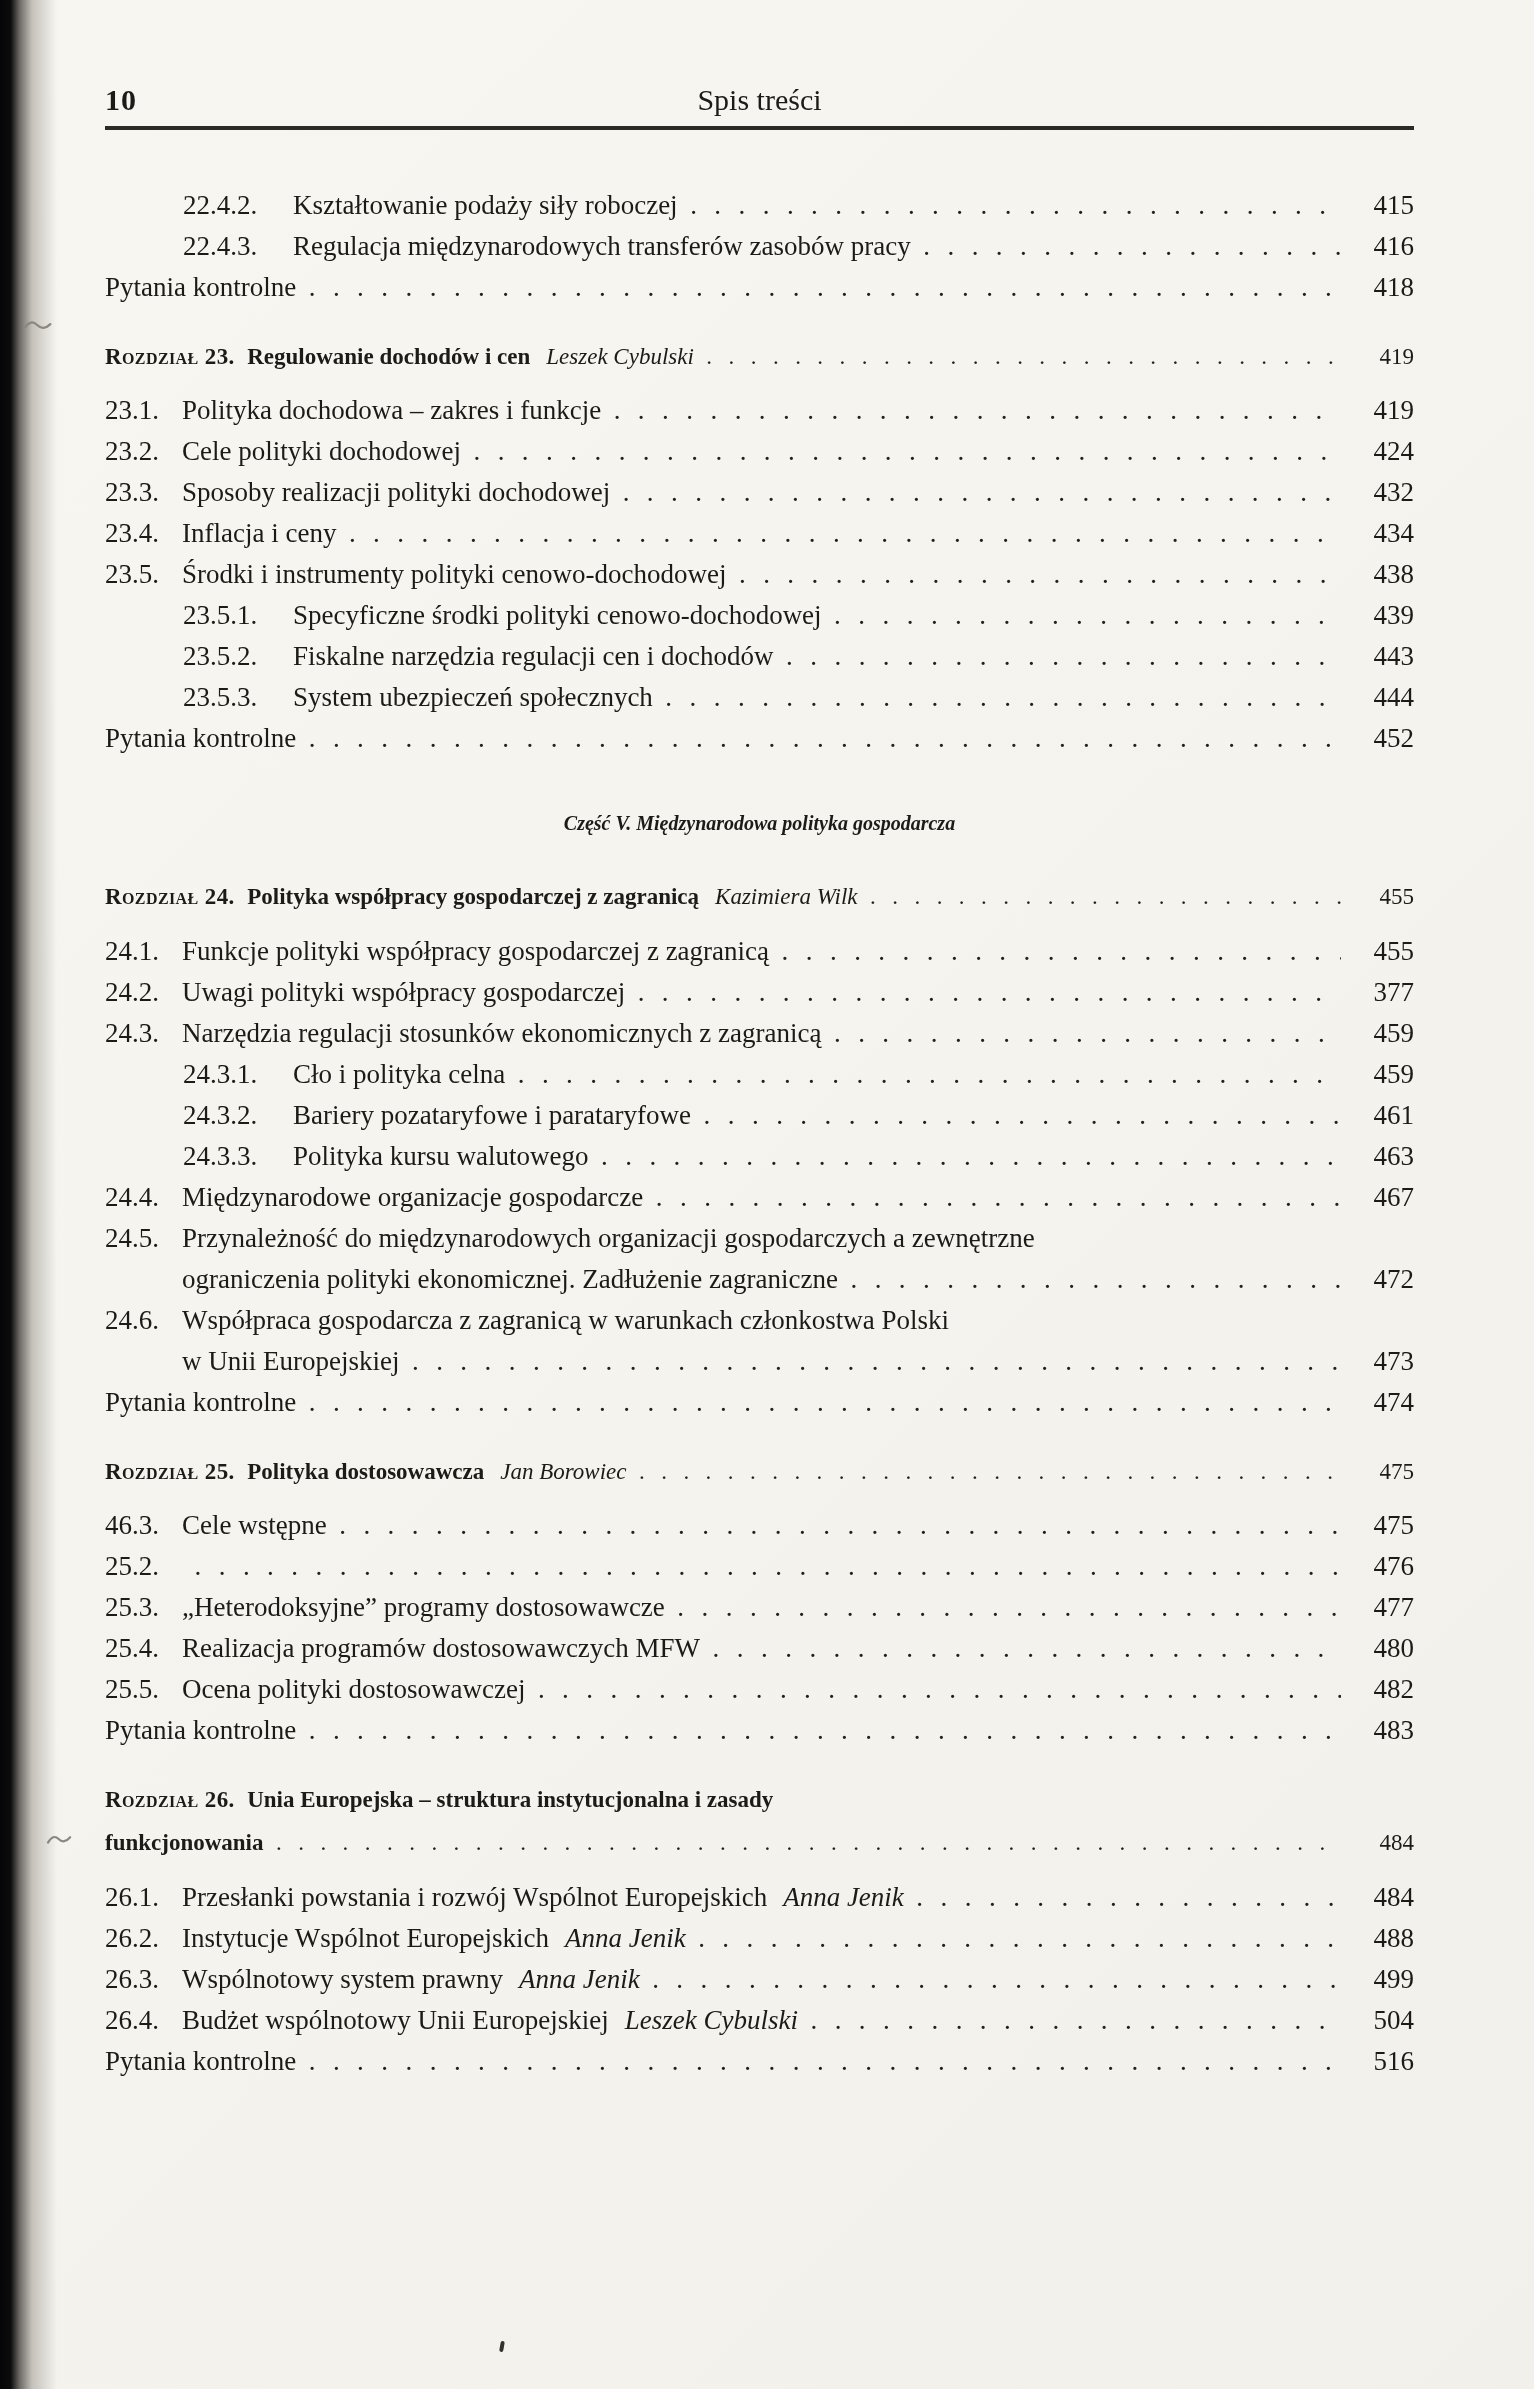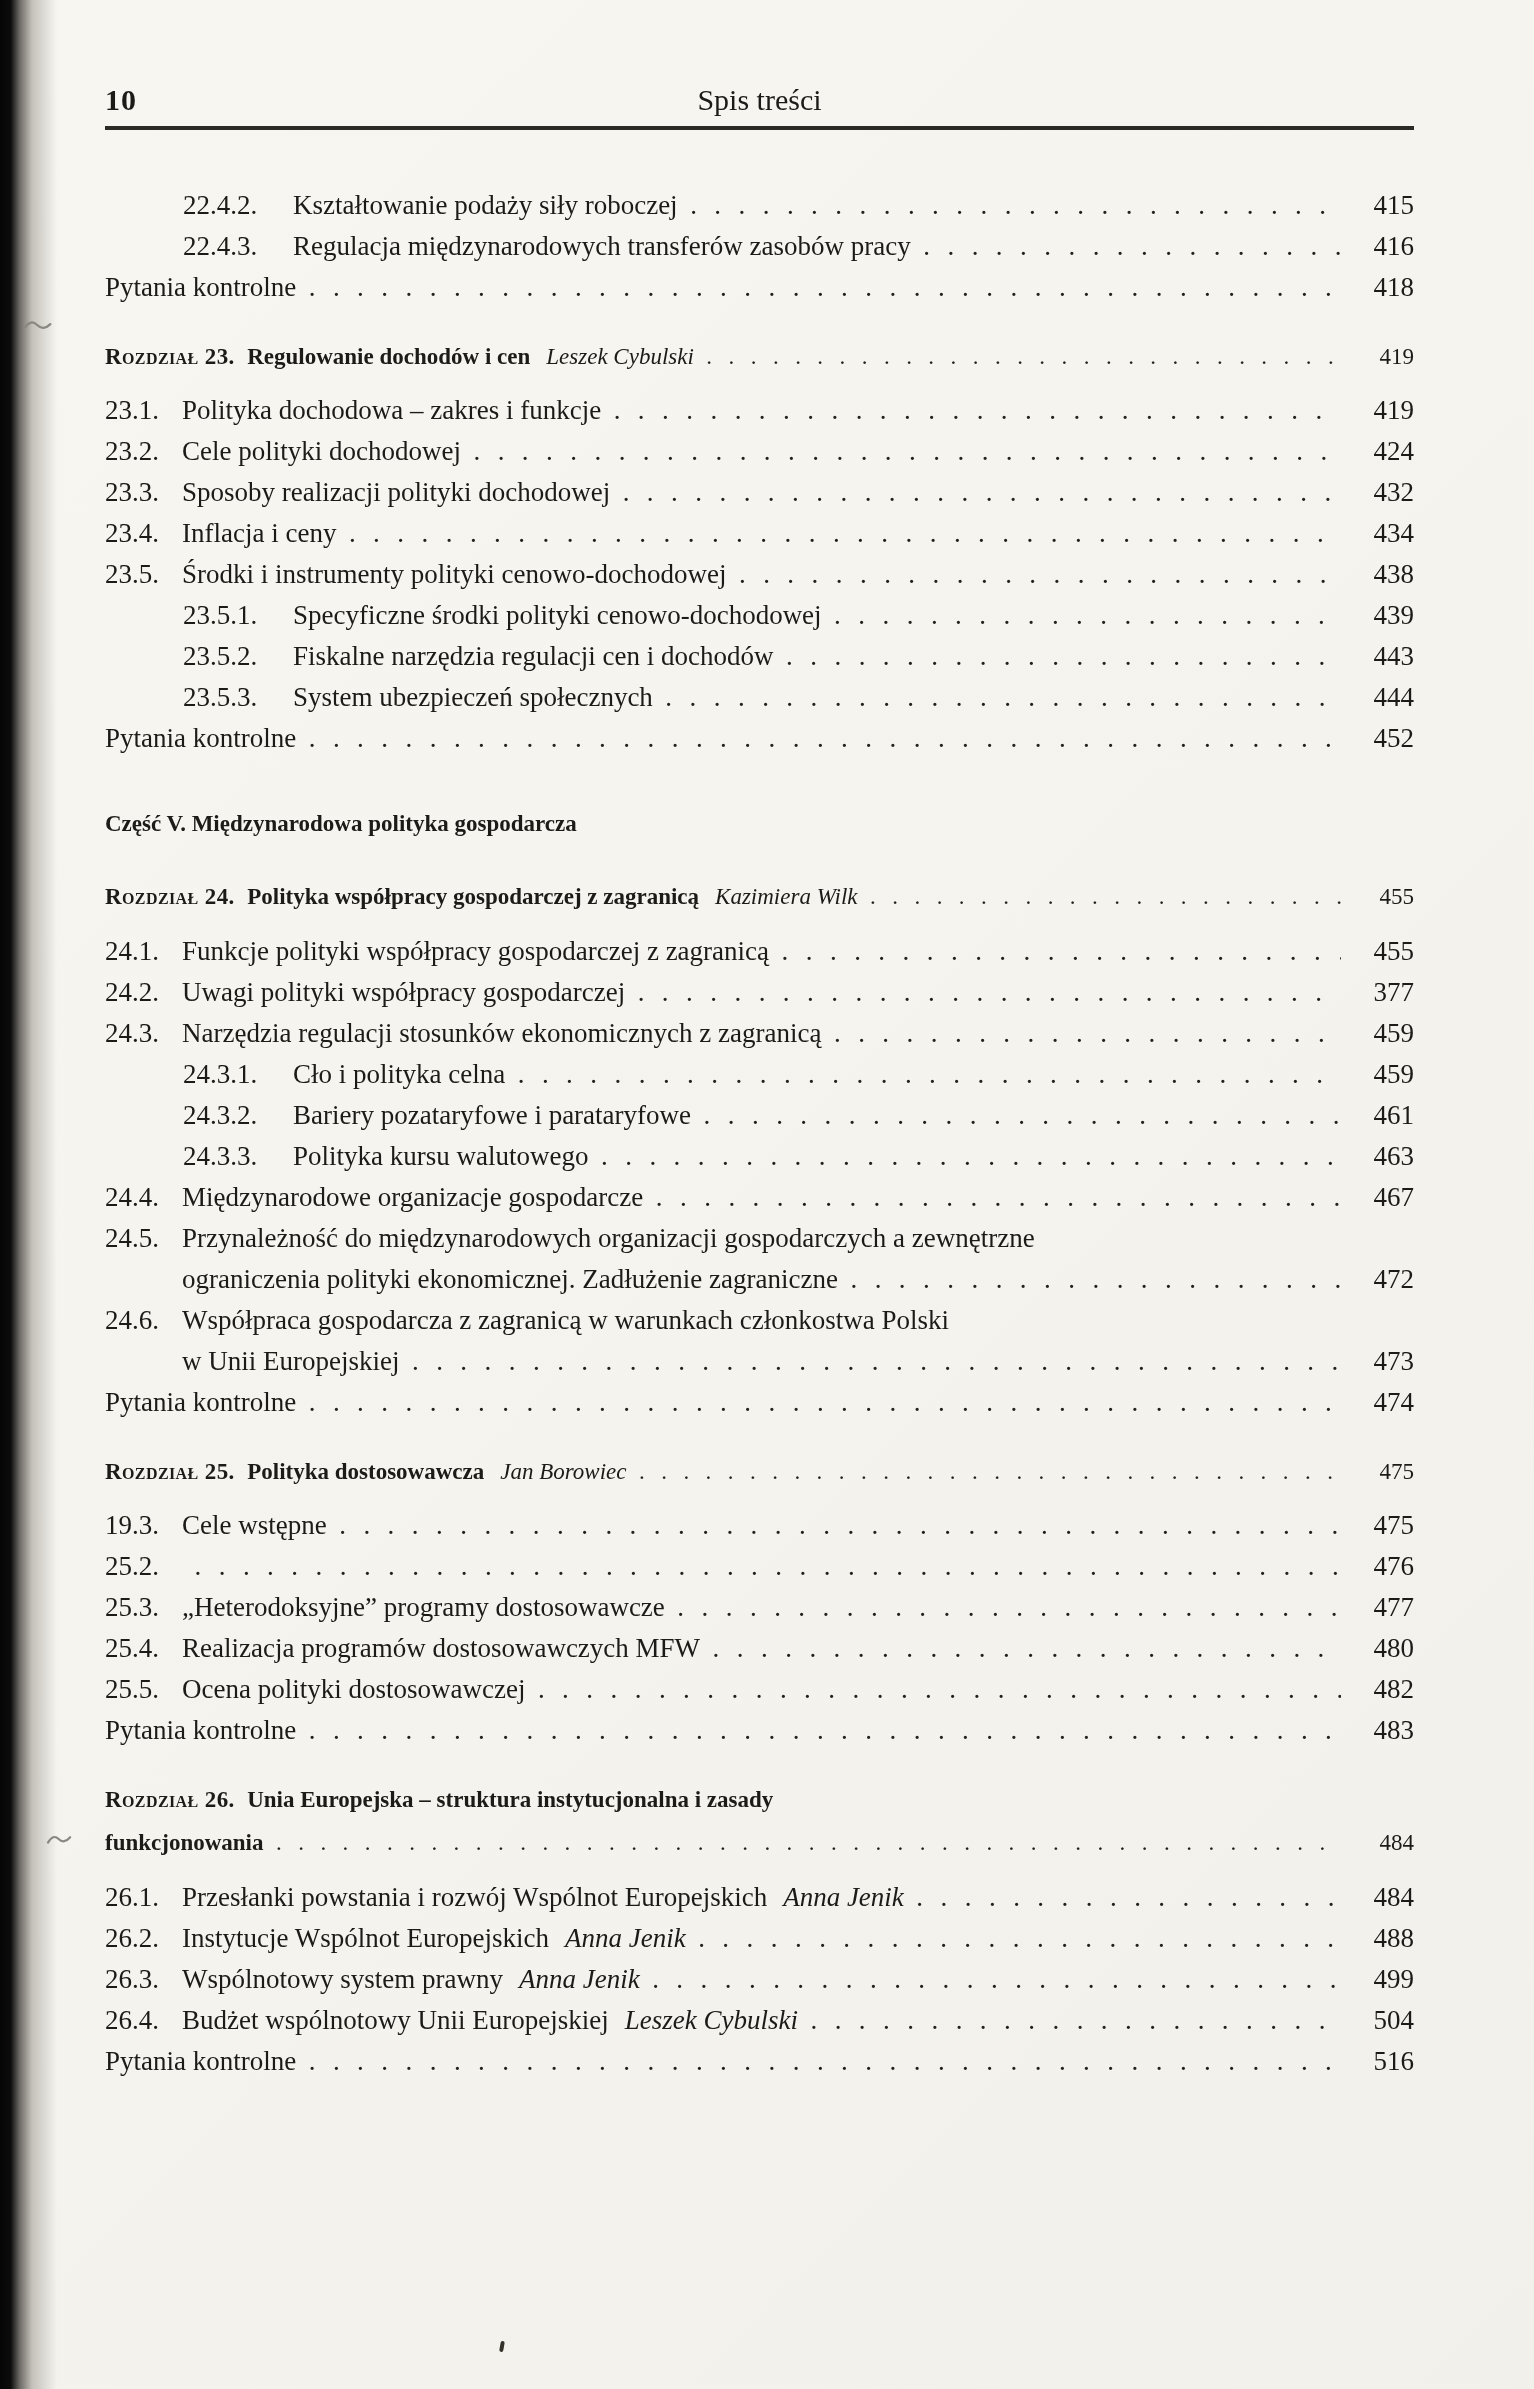--- a/index.html
+++ b/index.html
@@ -63,21 +63,21 @@
   }
   
   .chapter { margin-top: 27px; margin-bottom: 12.5px; font-size: 23px; line-height: 43px; }
   .chapter .title { font-weight: bold; }
   .ch-label { flex: none; font-weight: bold; font-variant: small-caps; margin-right: 12.5px; white-space: pre; letter-spacing: 0.4px; }
   .chapter .cont { padding-left: 0; }
   .chapter .cont .title { font-weight: bold; }
   
   .entry .cont { padding-left: 77px; }
   
-  .part { margin-top: 43px; margin-bottom: 30px; font-size: 23px; line-height: 43px; }
+  .part { margin-top: 43px; margin-bottom: 30px; text-align: center; font-size: 20px; line-height: 43px; font-style: italic; }
   .part-title { font-weight: bold; }
   
   .scan-mark { position: absolute; pointer-events: none; }
   .mark1 { left: 23px; top: 317px; }
   .mark2 { left: 46px; top: 1831px; }
   .speck {
     position: absolute; left: 500px; top: 2341px;
     width: 4.4px; height: 10.7px; background: #35322c;
     border-radius: 2.7px; transform: rotate(10deg);
   }
@@ -306,21 +306,21 @@
           <div class="line">
             <span class="ch-label">Rozdział 25.</span>
             <span class="title">Polityka dostosowawcza</span>
             <span class="author">Jan Borowiec</span>
             <span class="dots"></span>
             <span class="pg">475</span>
           </div>
         </div>
         <div class="row entry">
           <div class="line">
-            <span class="num">19.3.</span>
+            <span class="num">46.3.</span>
             <span class="title">Cele wstępne</span>
             <span class="dots"></span>
             <span class="pg">475</span>
           </div>
         </div>
         <div class="row entry">
           <div class="line">
             <span class="num">25.2.</span>
             <span class="dots"></span>
             <span class="pg">476</span>

